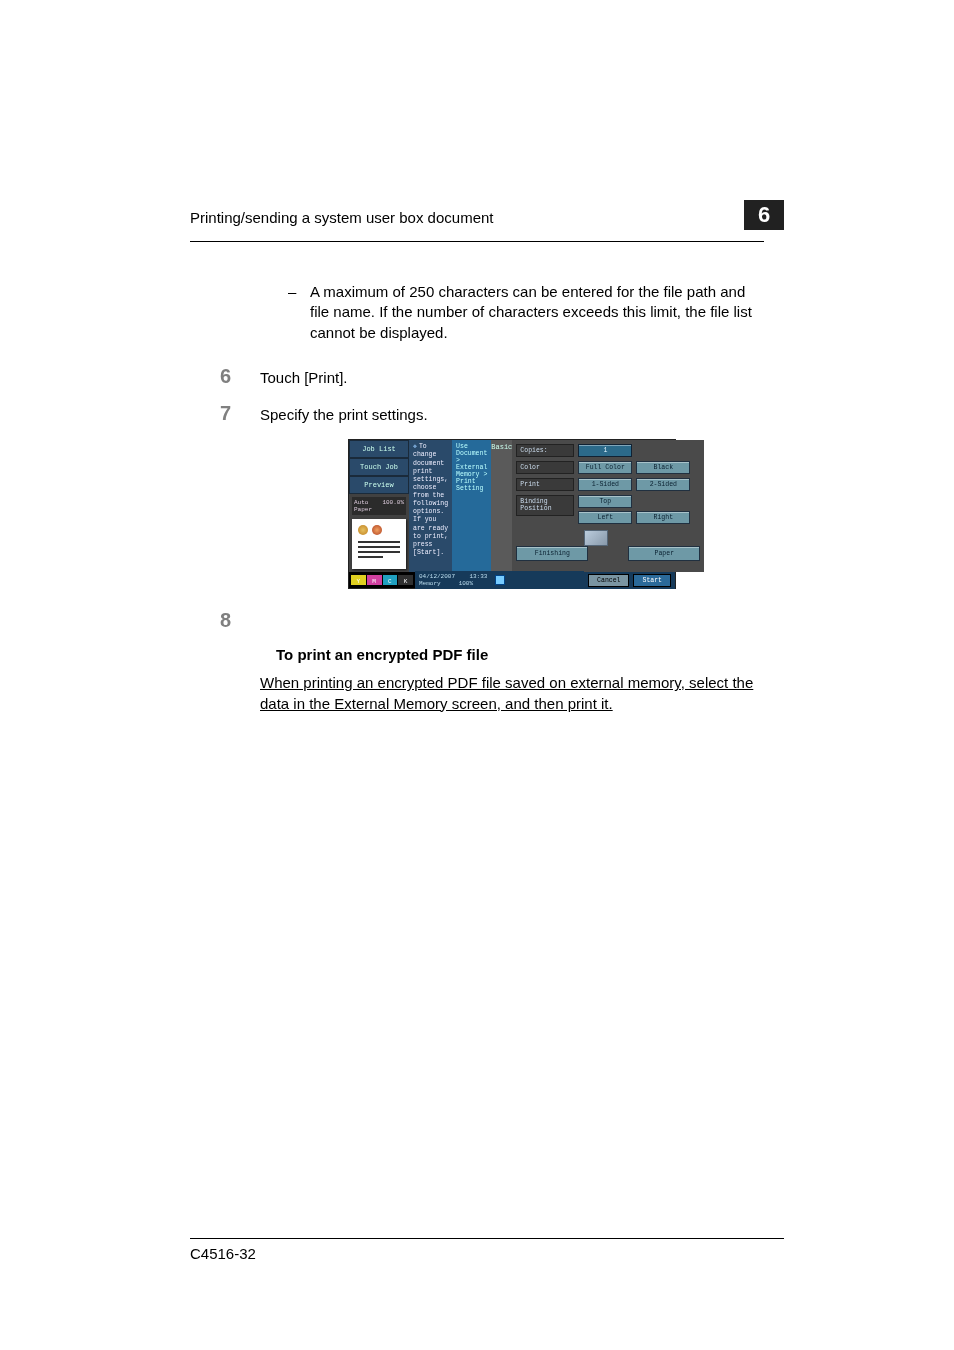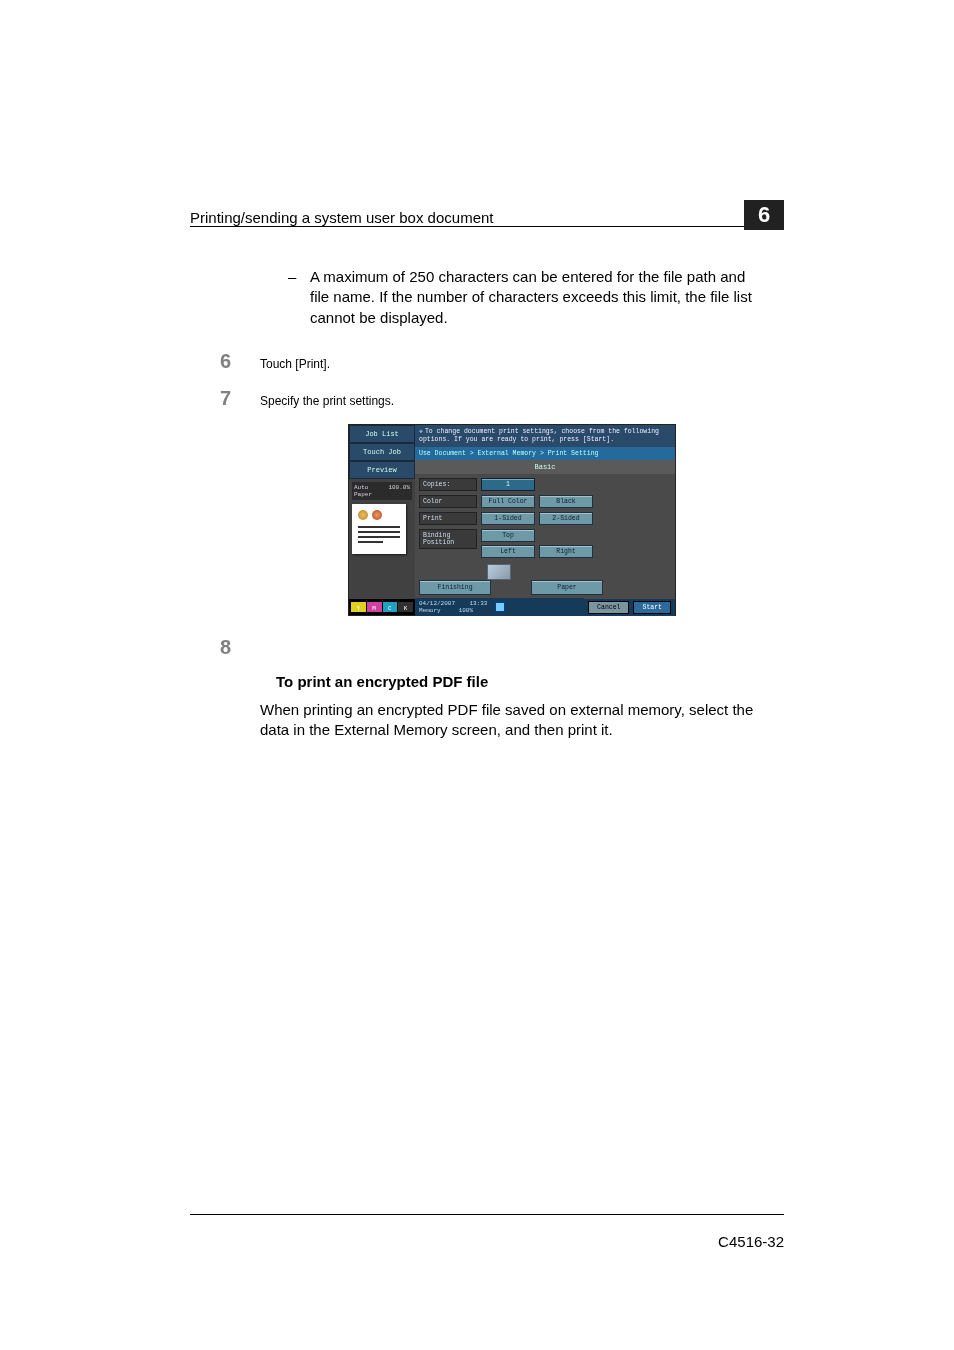--- a/index.html
+++ b/index.html
@@ -14,21 +14,21 @@
     height: 1350px;
     position: relative;
     box-sizing: border-box;
     padding: 200px 190px 0 190px;
   }
   .header-row {
     display: flex;
     align-items: flex-end;
     justify-content: space-between;
     border-bottom: 1.5px solid #000;
-    padding-bottom: 0;
+    padding-bottom: 15px;
     margin-bottom: 40px;
   }
   .header-title {
     font-size: 15px;
   }
   .chapter-badge {
     width: 40px;
     height: 30px;
     background: #212121;
     color: #fff;
@@ -61,42 +61,43 @@
   }
   .step-num {
     font-size: 20px;
     font-weight: bold;
     color: #808080;
     width: 40px;
     margin-left: -40px;
     text-align: left;
   }
   .step-text {
-    font-size: 12px;
+    font-size: 15px;
     line-height: 1.35;
   }
   .para {
     font-size: 15px;
     line-height: 1.35;
     margin: 8px 0 14px 0;
+    text-decoration: underline;
   }
   .subheading {
     font-size: 15px;
     font-weight: bold;
     margin: 6px 0 10px 16px;
   }
   .footer {
     position: absolute;
-    bottom: 100px;
+    bottom: 88px;
     left: 190px;
     right: 170px;
     border-top: 1px solid #000;
-    padding-top: 18px;
-    display: flex;
-    justify-content: flex-end;
+    padding-top: 6px;
+    display: flex;
+    justify-content: flex-start;
     font-size: 15px;
   }
 
   
   .device {
     width: 326px;
     margin: 8px auto 20px auto;
     font-family: "Courier New", monospace;
     font-size: 7px;
     color: #fff;
@@ -171,21 +172,21 @@
     left: 2px; top: 20px;
     width: 8px; height: 10px;
     background: #6aa;
     color: #000;
     font-size: 6px;
     text-align: center;
   }
   .dev-right {
     flex: 1;
     display: flex;
-    flex-direction: column;
+    flex-direction: row;
   }
   .dev-msg {
     background: #2a4a6a;
     font-size: 6.5px;
     padding: 3px 4px;
     line-height: 1.25;
     color: #eef;
   }
   .dev-msg .ex { color: #9cf; margin-right: 2px; }
   .dev-breadcrumb {

